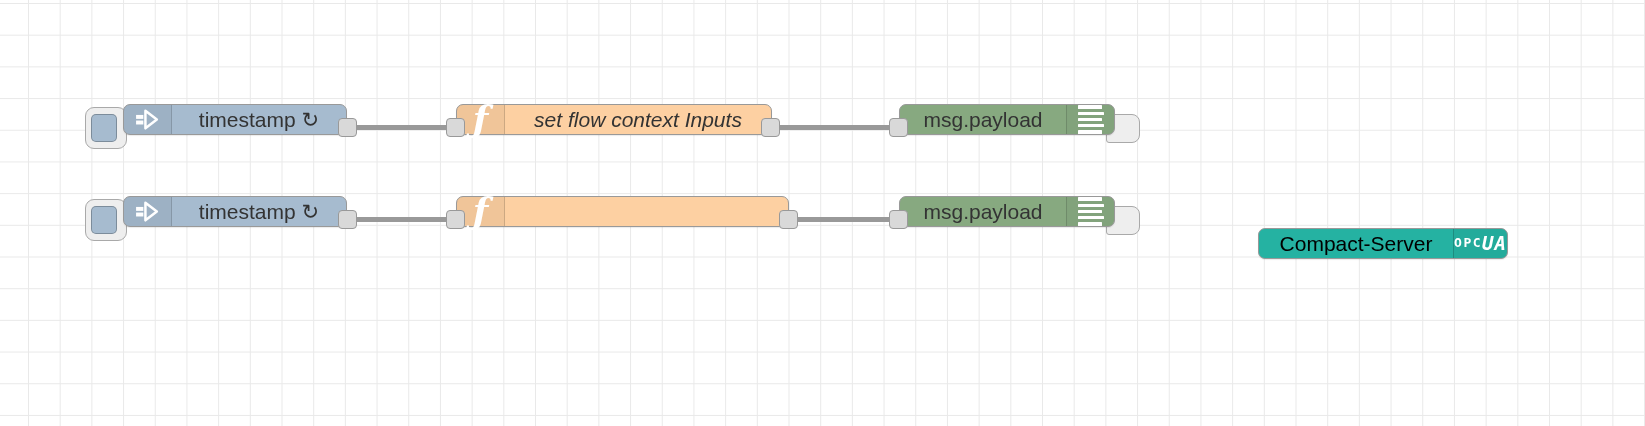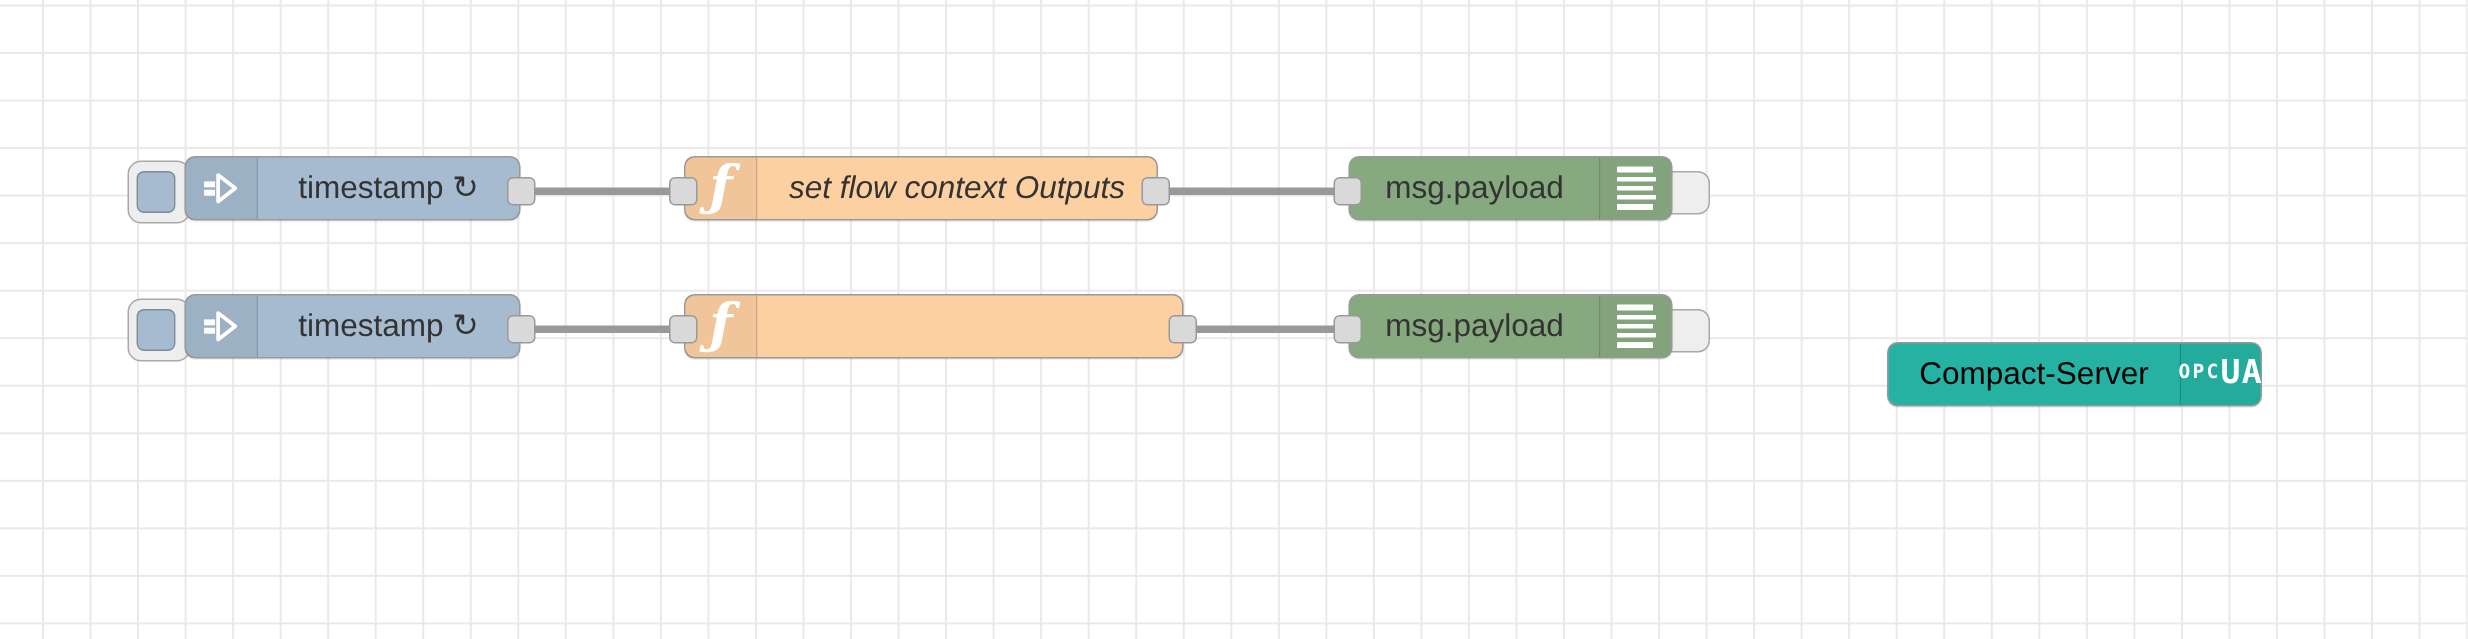--- a/index.html
+++ b/index.html
@@ -27,21 +27,21 @@
 
   
   .port{position:absolute;width:19px;height:19px;background:#d9d9d9;border:1.5px solid #999;
         border-radius:4px;box-sizing:border-box;z-index:4;}
   .p1{left:338px;top:118px;} .p2{left:446px;top:118px;}
   .p3{left:761px;top:118px;} .p4{left:889px;top:118px;}
   .p5{left:338px;top:210px;} .p6{left:446px;top:210px;}
   .p7{left:779px;top:210px;} .p8{left:889px;top:210px;}
 
   
-  .node{position:absolute;height:43px;border:1.5px solid #999;border-radius:7px;
+  .node{position:absolute;height:31px;border:1.5px solid #999;border-radius:7px;
         box-sizing:border-box;display:flex;align-items:stretch;z-index:3;
         box-shadow:0 1px 1px rgba(0,0,0,0.08);}
   .node-label{flex:1;display:flex;align-items:center;justify-content:center;
         font-size:21px;color:#333;white-space:nowrap;padding:0 6px;}
   .italic .node-label{font-style:italic;}
   .icon-section{width:48px;display:flex;align-items:center;justify-content:center;
         box-sizing:border-box;}
   .icon-left{background:rgba(0,0,0,0.05);border-right:1px solid rgba(0,0,0,0.15);
         border-radius:5px 0 0 5px;}
   .icon-right{background:rgba(0,0,0,0.03);border-left:1px solid rgba(0,0,0,0.15);
@@ -76,21 +76,21 @@
   .debug-bars span{display:block;height:3.6px;background:#fff;border-radius:0.5px;}
   .debug-bars .b1{width:24px;} .debug-bars .b2{width:26px;} .debug-bars .b3{width:24px;}
   .debug-bars .b4{width:26px;} .debug-bars .b5{width:24px;}
 
   .server-badge{width:54px;display:flex;align-items:center;
         justify-content:center;box-sizing:border-box;
         background:rgba(0,0,0,0.04);border-left:1px solid rgba(0,0,0,0.18);
         border-radius:0 5px 5px 0;
         font-family:"DejaVu Sans Mono", monospace;font-weight:bold;color:#fff;line-height:0.95;}
   .server-badge .badge-top{font-size:13px;letter-spacing:1.5px;}
-  .server-badge .badge-bottom{font-size:22px;letter-spacing:1px;}
+  .server-badge .badge-bottom{font-size:19px;letter-spacing:1px;font-style:italic;}
 </style>
 </head>
 <body>
 
 <div class="canvas">
 
   <div class="wire w1" style="background-color: rgb(153, 153, 153);"></div>
   <div class="wire w2" style="background-color: rgb(153, 153, 153);"></div>
   <div class="wire w3" style="background-color: rgb(153, 153, 153);"></div>
   <div class="wire w4" style="background-color: rgb(153, 153, 153);"></div>
@@ -113,21 +113,21 @@
         <path d="M11 4.5 L22 13 L11 21.5 Z" fill="none" stroke="#fff" stroke-width="2.4" stroke-linejoin="round"></path>
       </svg>
     </div>
     <div class="node-label">timestamp ↻</div>
   </div>
 
   <div class="node function1 italic" style="background-color: rgb(253, 208, 162);">
     <div class="icon-section icon-left">
       <span class="fn-glyph">ƒ</span>
     </div>
-    <div class="node-label">set flow context Outputs</div>
+    <div class="node-label">set flow context Inputs</div>
   </div>
 
   <div class="node debug1" style="background-color: rgb(135, 169, 128);">
     <div class="node-label">msg.payload</div>
     <div class="icon-section icon-right">
       <div class="debug-bars">
           <span class="b1"></span>
           <span class="b2"></span>
           <span class="b3"></span>
           <span class="b4"></span>

